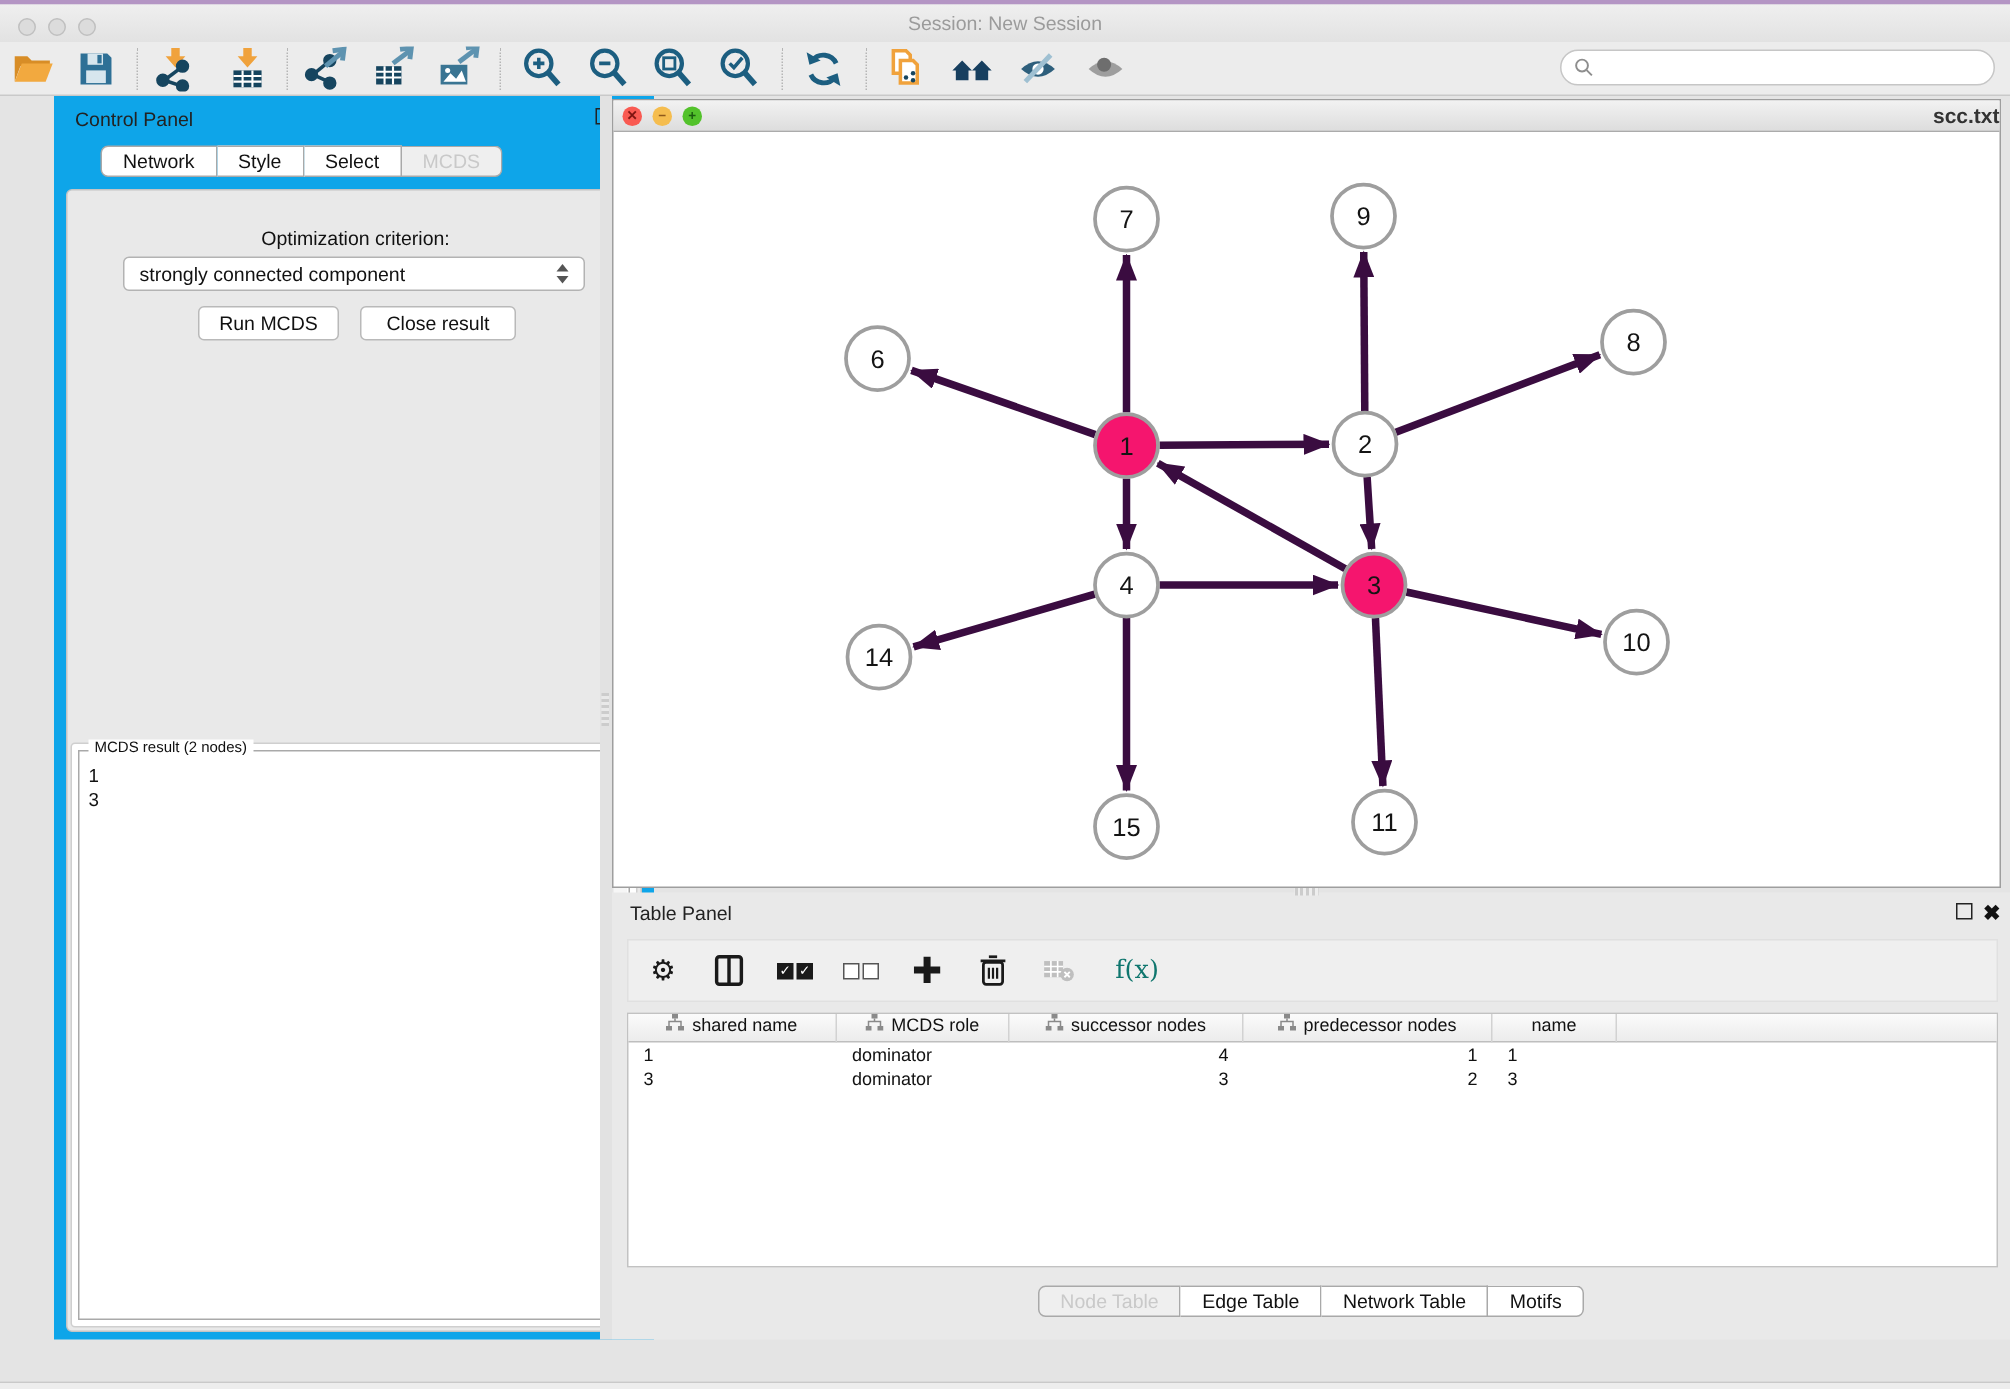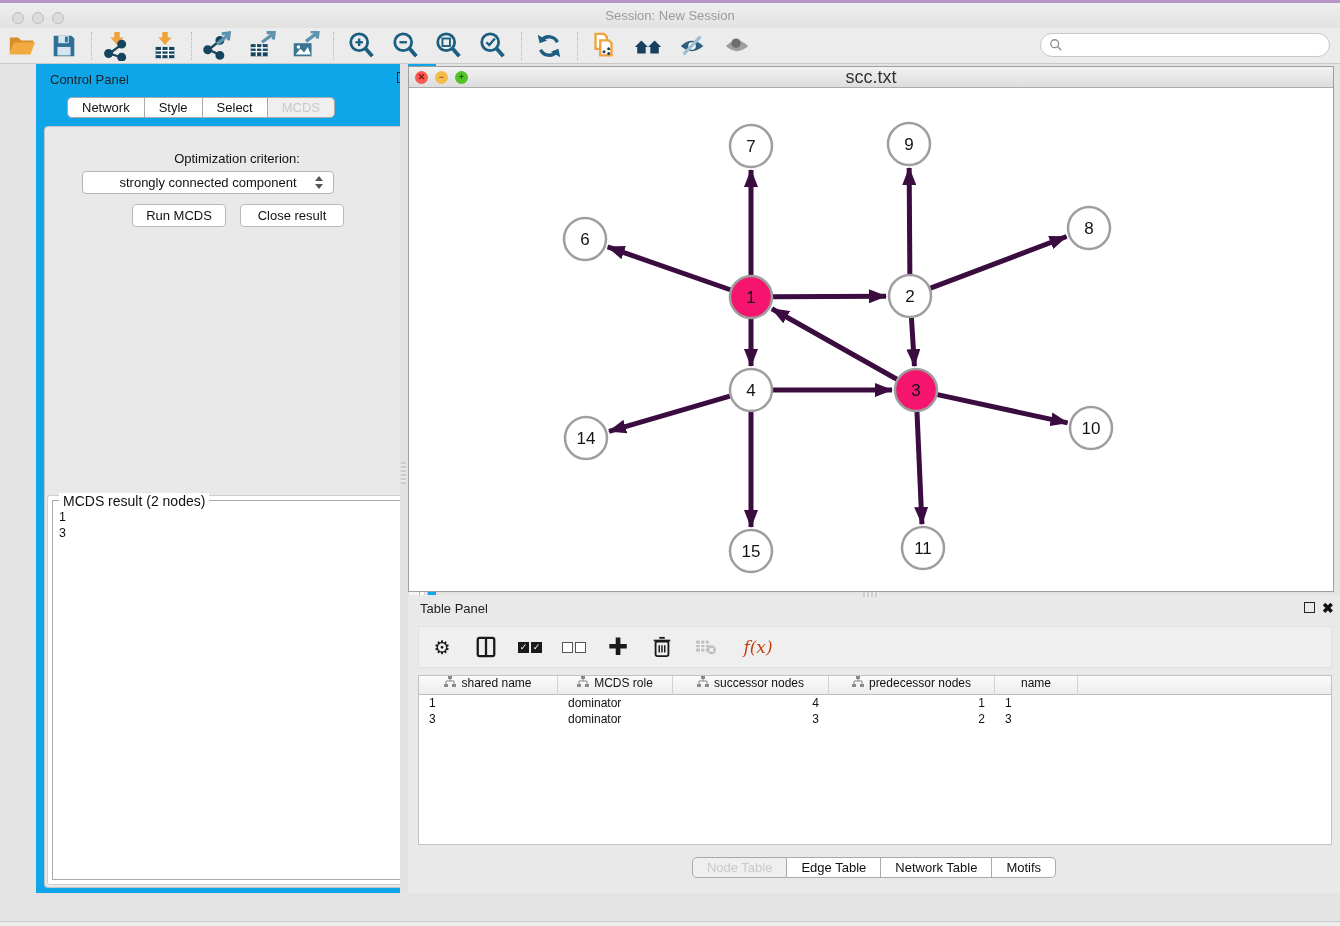--- a/index.html
+++ b/index.html
@@ -39,70 +39,70 @@
   .tab { height:21px; line-height:20px; padding:0 14px; font-size:13px;
     background:#FFF; border:1px solid #A9A9A9; border-left:none; color:#111; }
   .tab:first-child { border-left:1px solid #A9A9A9;
     border-radius:5px 0 0 5px; }
   .tab:last-child { border-radius:0 5px 5px 0; }
   .tab.disabled { background:#EFEFEF; color:#C9C9C9; }
   #cp-box { left:8px; top:62px; width:384px; height:762px;
     background:#E9E9E9; border:1px solid #C4C4C4; border-radius:4px; }
   #opt-label { left:0; top:24px; width:384px; text-align:center;
     font-size:13px; color:#111; }
-  #criterion-select { left:37px; top:44px; width:252px; height:23px;
+  #criterion-select { left:37px; top:44px; width:308px; height:23px;
     background:#FFF; border:1px solid #B3B3B3; border-radius:4px;
-    font-size:13px; line-height:21px; padding-left:0; color:#111;text-align:center; }
+    font-size:13px; line-height:21px; padding-left:10px; color:#111; }
   .stepper { right:6px; top:4px; width:12px; height:14px; }
   .stepper .up { width:0; height:0; border-left:4px solid transparent;
     border-right:4px solid transparent; border-bottom:5px solid #555; margin-bottom:3px;}
   .stepper .dn { width:0; height:0; border-left:4px solid transparent;
     border-right:4px solid transparent; border-top:5px solid #555; }
   .cp-btn { top:77px; height:23px; background:#FFF;
     border:1px solid #B9B9B9; border-radius:4px; font-size:13px;
     text-align:center; line-height:21px; color:#111; }
   #result-panel { left:2px; top:368px; width:378px; height:390px;
     background:#FFF; border:1px solid #CFCFCF; border-radius:3px; }
   #result-group { left:4px; top:4px; width:368px; height:380px;
     border:1px solid #A9A9A9; background:#FFF; }
   #result-legend { left:6px; top:-8px; background:#FFF; padding:0 4px;
-    font-size:14px; color:#111; }
+    font-size:10px; color:#111; }
   #result-list { left:6px; top:8px; font-size:12.5px; color:#111; line-height:16px; }
   #result-scroll { right:1px; top:1px; width:10px; height:378px;
     background:#F6F6F6; border-left:1px solid #E4E4E4; }
 
   
   #v-split { left:400px; top:64px; width:8px; height:829px; background:#E2E2E2; }
   #v-grip { left:1px; top:398px; width:5px; height:22px;
     background:repeating-linear-gradient(#CCC,#CCC 2px,#E9E9E9 2px,#E9E9E9 4px); }
   #h-grip { left:455px; top:-3px; width:16px; height:5px;
     background:repeating-linear-gradient(90deg,#CCC,#CCC 2px,#EEE 2px,#EEE 4px); }
 
   
   #net-window { left:408px; top:66px; width:926px; height:526px;
     border:1px solid #9E9E9E; background:#FFF; }
   #net-titlebar { left:0; top:0; width:924px; height:21px;
     background:linear-gradient(#F2F2F2,#DDDDDD); border-bottom:1px solid #ABABAB; }
-  #net-titlebar .title { width:100%; text-align:center; line-height:21px;
-    font-size:18px; color:#333; }
+  #net-titlebar .title { width:100%; text-align:right; line-height:21px;
+    font-size:14px; color:#333;font-weight:bold; }
   .mac-dot { width:13px; height:13px; border-radius:50%; top:4px;
     font-size:9px; font-weight:bold; text-align:center; line-height:13px; }
   #graph-svg { left:0; top:21px; }
 
   
   #table-panel { left:408px; top:595px; width:932px; height:298px; background:#E9E9E9; }
   #tp-header-title { left:12px; top:6px; font-size:13px; color:#222; }
   #tp-toolbar { left:10px; top:31px; width:914px; height:42px;
     background:#EFEFEF; border:1px solid #E0E0E0; display:flex;
     align-items:center; padding-left:8px; gap:14px; }
   .tpicon { width:30px; height:30px; display:flex; align-items:center;
     justify-content:center; font-size:19px; color:#1A1A1A; }
   .tpicon.gray { color:#B9B9B9; }
-  #fx-label { font-family:"DejaVu Serif", serif; font-style:italic;
-    font-size:17px; color:#c2410c;margin-left:16px; }
+  #fx-label { font-family:"DejaVu Serif", serif; 
+    font-size:17px; color:#0f766e;margin-left:16px; }
   .chk { width:11px; height:11px; display:inline-block; margin:0 1px;
     font-size:9px; line-height:11px; text-align:center; }
   .chk.on { background:#1A1A1A; color:#FFF; }
   .chk.off { border:1.5px solid #555; background:#FFF; }
   #tp-table { left:10px; top:80px; width:914px; height:170px;
     background:#FFF; border:1px solid #C2C2C2; }
   #thead { display:flex; height:19px;
     background:linear-gradient(#FBFBFB,#ECECEC); border-bottom:1px solid #BEBEBE; }
   .hcell { display:flex; align-items:flex-start; justify-content:center; gap:5px;
     font-size:12px; color:#111; border-right:1px solid #D2D2D2; height:19px; }

